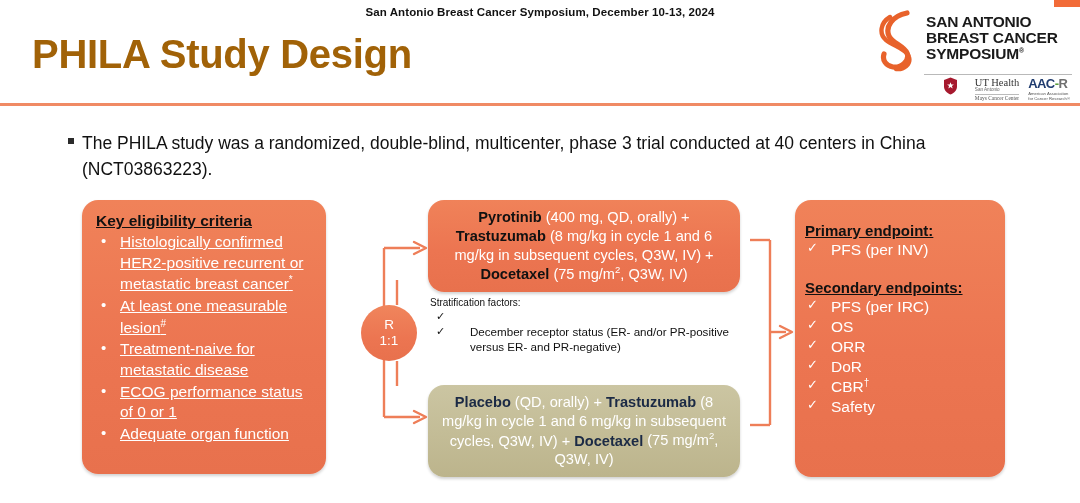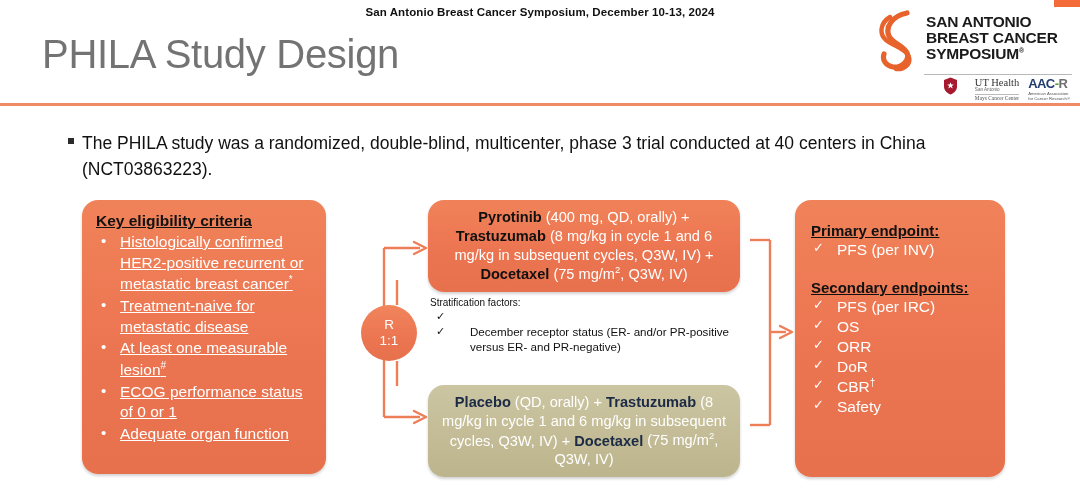--- a/index.html
+++ b/index.html
@@ -13,22 +13,22 @@
   
   .top-tab{
     position:absolute;top:0;right:0;width:26px;height:7px;
     background:#F26B38;
   }
   .conf-line{
     position:absolute;top:6px;left:0;width:1080px;text-align:center;
     font-size:11.5px;font-weight:bold;color:#111;letter-spacing:.1px;
   }
   .title{
-    position:absolute;left:42px;top:32px;
-    font-size:40px;font-weight:normal;color:#737373;letter-spacing:-.3px;
+    position:absolute;left:32px;top:32px;
+    font-size:40px;font-weight:bold;color:#a16207;letter-spacing:-.3px;
   }
   .rule{
     position:absolute;left:0;top:103px;width:1080px;height:3px;
     background:#F08A64;
   }
 
   
   .logo{position:absolute;right:8px;top:12px;width:196px;height:86px;}
   .logo-top{display:flex;align-items:flex-start;gap:4px;}
   .ribbon{width:46px;height:62px;flex:0 0 46px;margin-top:-2px;}
@@ -94,21 +94,21 @@
   #armB{left:428px;top:385px;width:312px;height:92px;
     display:flex;align-items:center;justify-content:center;padding:0 10px;}
   .arm-txt{
     text-align:center;font-size:14.6px;line-height:1.28;color:#ffffff;
   }
   .drug{font-weight:bold;color:#111;}
   #armB .arm-txt{color:#ffffff;}
   #armB .drug{color:#1b2a45;}
   .arm-txt sup{font-size:9.5px;vertical-align:super;}
 
-  #endp{left:795px;top:200px;width:210px;height:277px;padding:22px 10px 0 16px;}
+  #endp{left:795px;top:200px;width:210px;height:277px;padding:22px 10px 0 10px;}
   .ep-head{
     font-size:15px;font-weight:bold;color:#111;text-decoration:underline;
     margin-bottom:1px;
   }
   .ep-list{list-style:none;margin:0 0 0 0;padding:0;}
   .ep-list li{
     display:flex;gap:14px;color:#ffffff;font-size:15.5px;line-height:1.29;
     padding-left:2px;
   }
   .ep-list li .ck{color:#ffffff;font-size:13px;width:10px;flex:0 0 10px;}
@@ -213,22 +213,22 @@
 
   <div class="rcirc">
     <div>R</div>
     <div>1:1</div>
   </div>
 
   <div class="card orange" id="elig">
     <div class="elig-head">Key eligibility criteria</div>
     <ul class="elig-list" id="elig-list">
         <li>Histologically confirmed HER2-positive recurrent or metastatic breast cancer<sup class="mark">*</sup></li>
+        <li>At least one measurable lesion<sup class="mark">#</sup></li>
         <li>Treatment-naive for metastatic disease</li>
-        <li>At least one measurable lesion<sup class="mark">#</sup></li>
         <li>ECOG performance status of 0 or 1</li>
         <li>Adequate organ function</li>
       </ul>
   </div>
 
   <div class="card orange" id="armA">
     <div class="arm-txt" id="armA-txt"><span class="drug">Pyrotinib</span><span> (400 mg, QD, orally) +</span> <span class="drug">Trastuzumab</span><span> (8 mg/kg in cycle 1 and 6 mg/kg in subsequent cycles, Q3W, IV) +</span> <span class="drug">Docetaxel</span><span> (75 mg/m<sup>2</sup>, Q3W, IV)</span></div>
   </div>
 
   <div class="strat">

